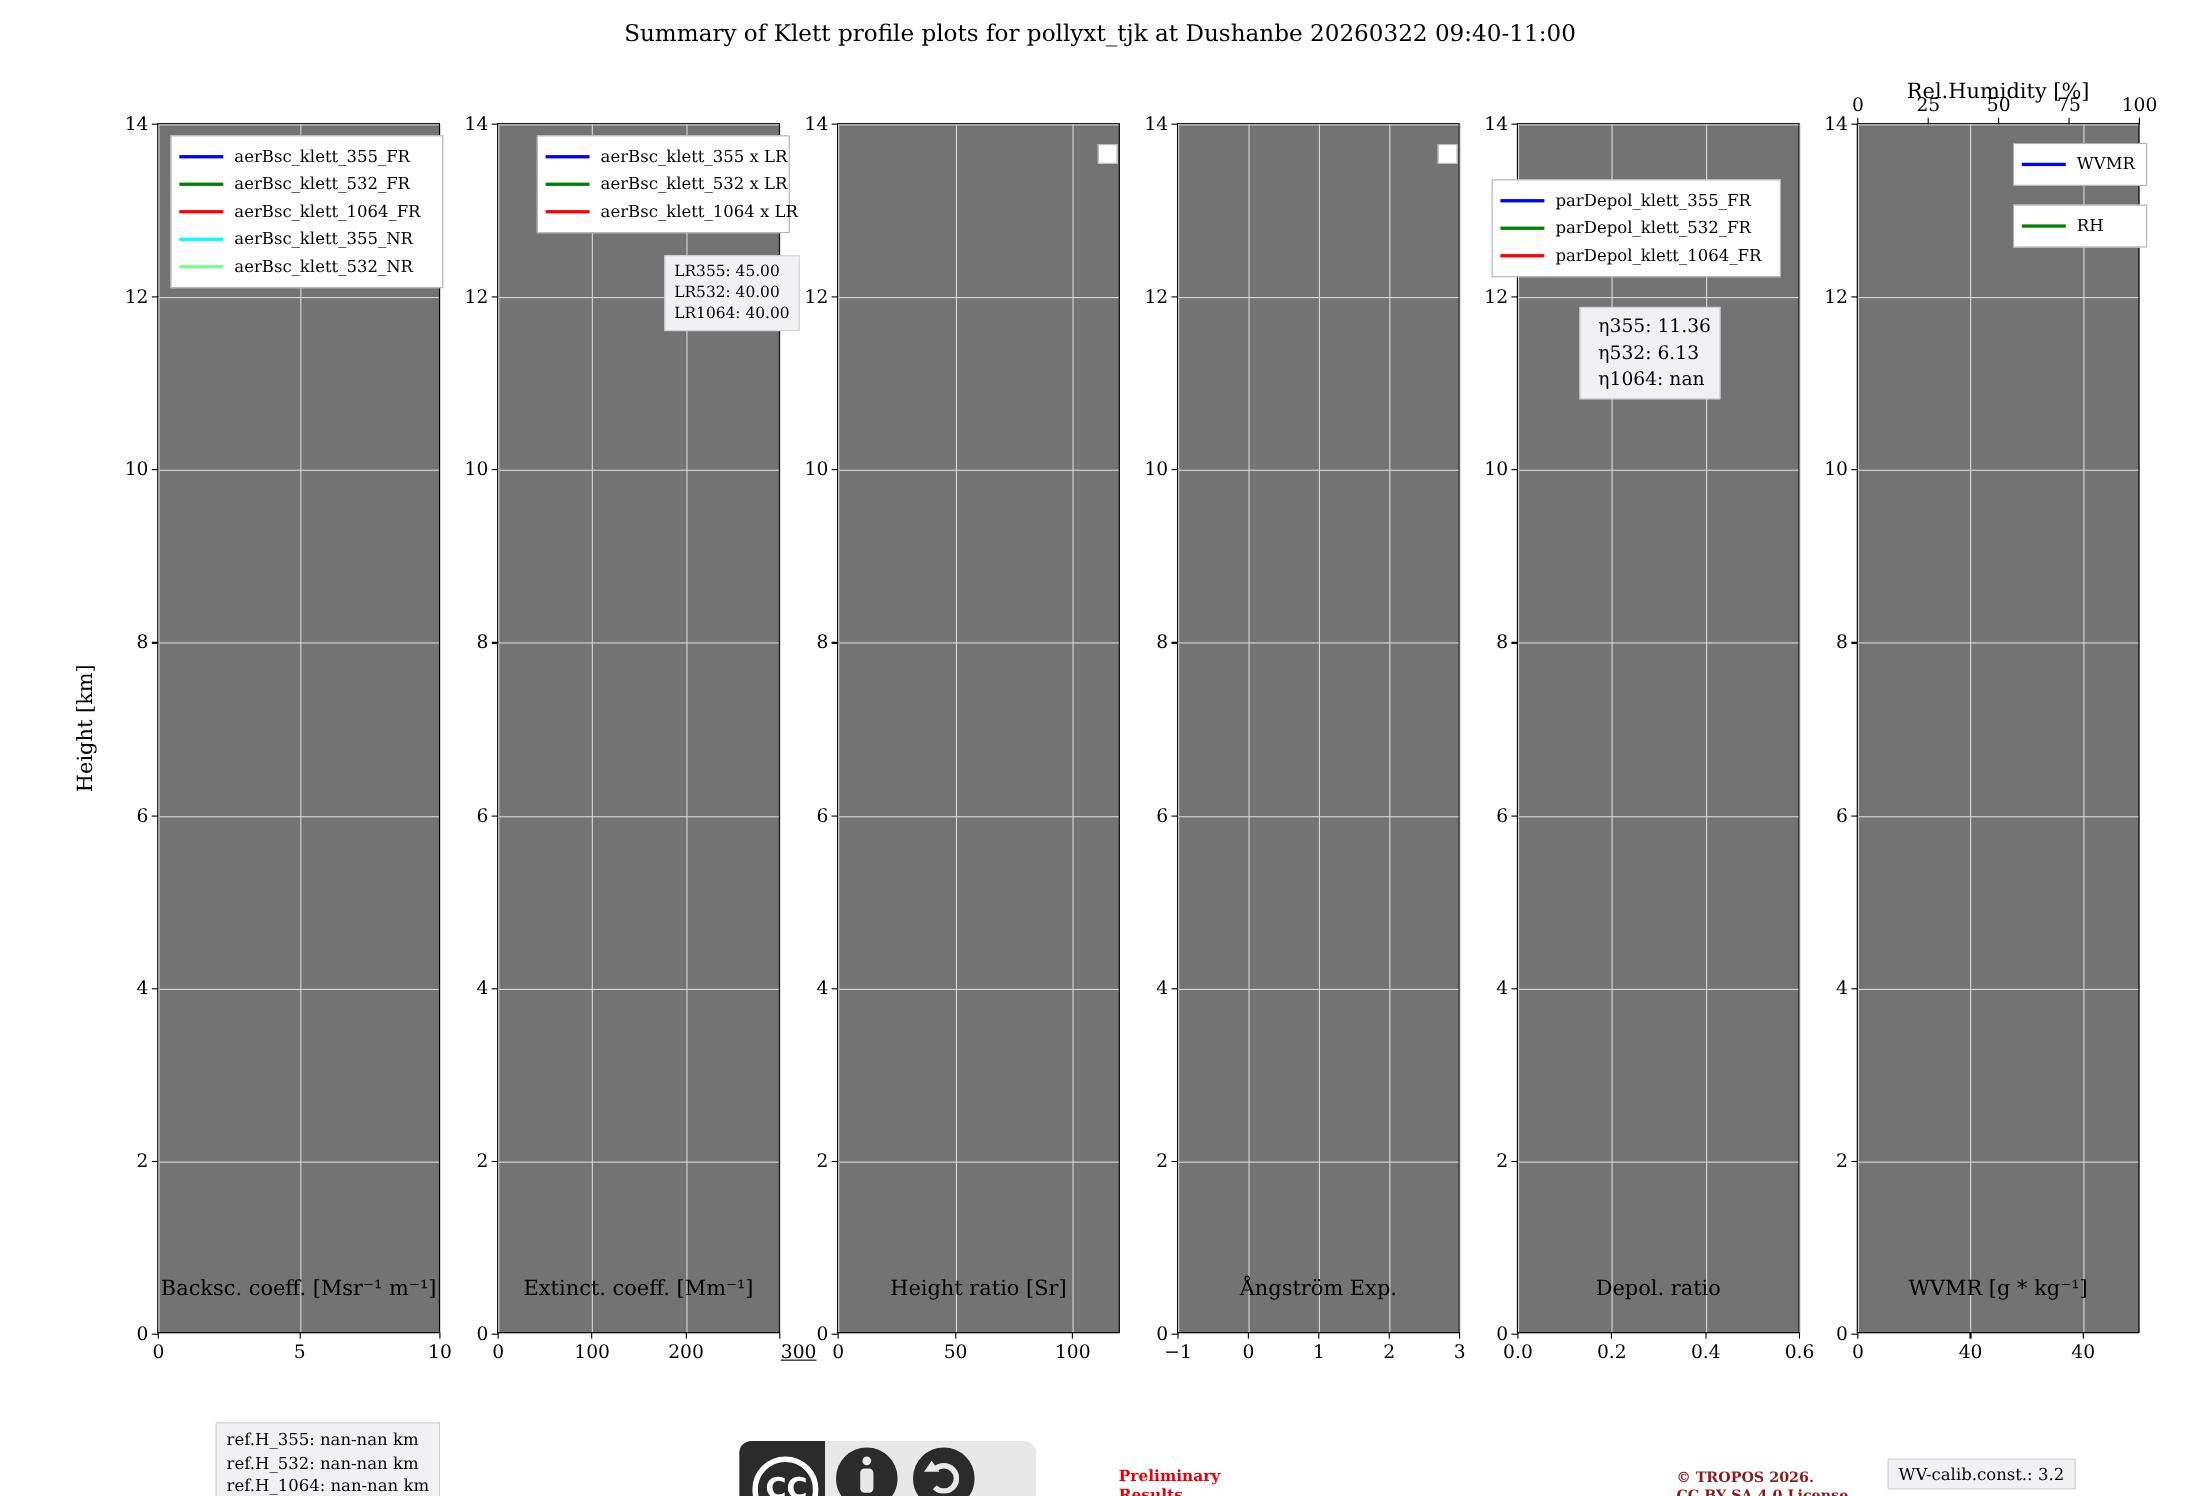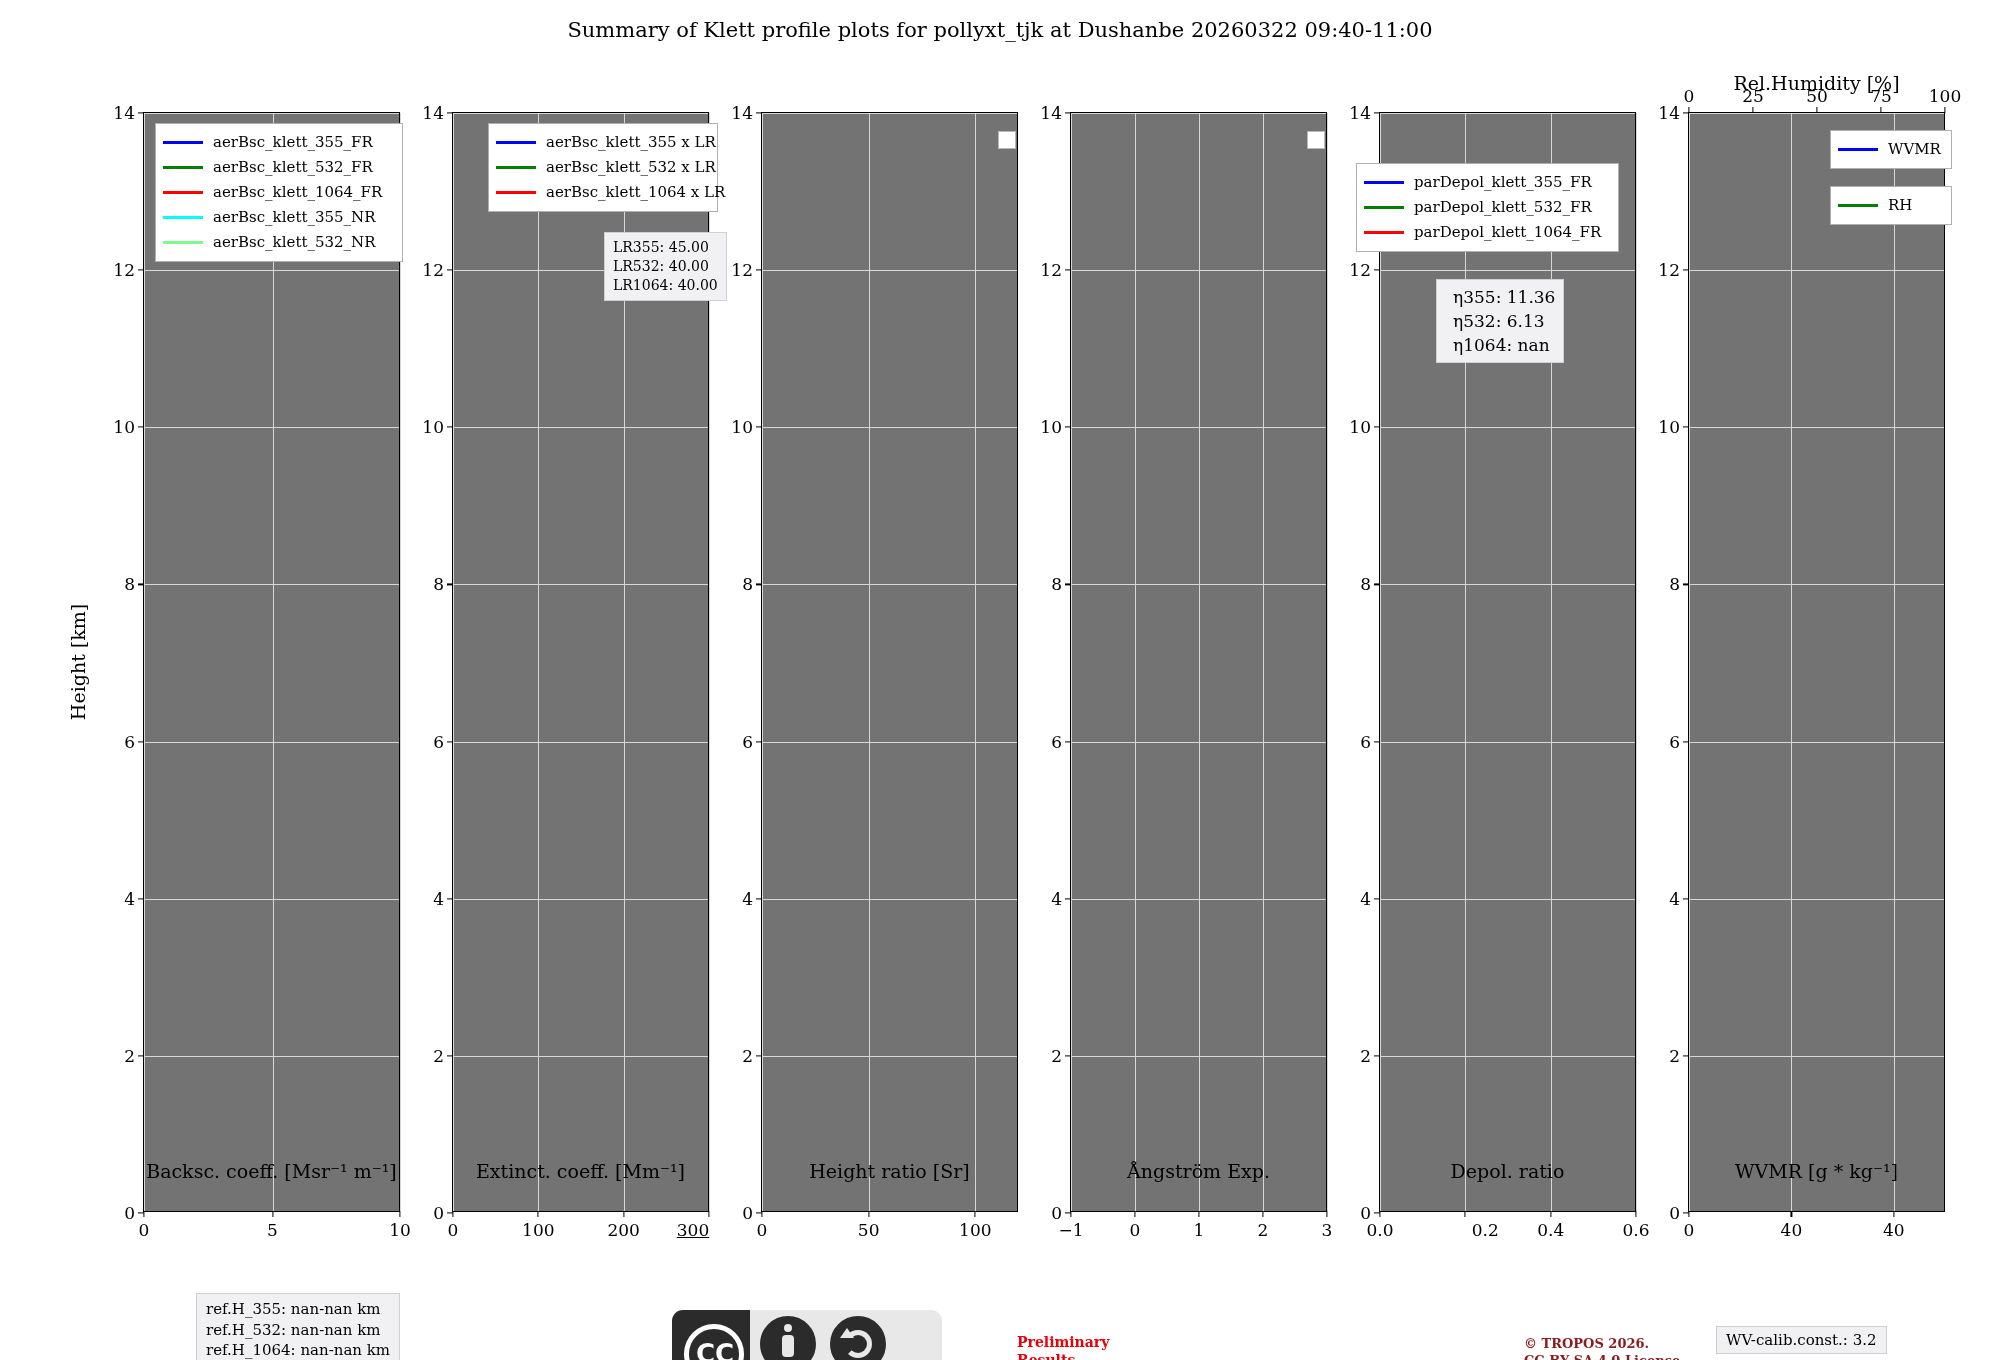--- a/index.html
+++ b/index.html
@@ -289,21 +289,21 @@
   <div class="ytick-mark" style="top:942.86px;"></div>
   <div class="ytick-mark" style="top:1100px;"></div>
 
   <div class="xtick-mark" style="left:0px;"></div>
   <div class="xtick-mark" style="left:85.3px;"></div>
   <div class="xtick-mark" style="left:170.7px;"></div>
   <div class="xtick-mark" style="left:256px;"></div>
   <div class="xtick-label" style="left:0px;">0</div>
   <div class="xtick-label" style="left:85.3px;">100</div>
   <div class="xtick-label" style="left:170.7px;">200</div>
-  <div class="xtick-label" style="left:240px;text-decoration:underline;">300</div>
+  <div class="xtick-label" style="left:273px;text-decoration:underline;">300</div>
 </div>
 
 <div class="legend" style="left:488px;top:123px;width:212px;">
   <div class="legend-row">
       <span class="legend-swatch" style="background:#0000ff;"></span>
       <span>aerBsc_klett_355 x LR</span>
     </div>
   <div class="legend-row">
       <span class="legend-swatch" style="background:#008000;"></span>
       <span>aerBsc_klett_532 x LR</span>
@@ -436,21 +436,21 @@
   <div class="ytick-mark" style="top:628.57px;"></div>
   <div class="ytick-mark" style="top:785.71px;"></div>
   <div class="ytick-mark" style="top:942.86px;"></div>
   <div class="ytick-mark" style="top:1100px;"></div>
 
   <div class="xtick-mark" style="left:0px;"></div>
   <div class="xtick-mark" style="left:85.3px;"></div>
   <div class="xtick-mark" style="left:170.7px;"></div>
   <div class="xtick-mark" style="left:256px;"></div>
   <div class="xtick-label" style="left:0px;">0.0</div>
-  <div class="xtick-label" style="left:85.3px;margin-left:20px;">0.2</div>
+  <div class="xtick-label" style="left:85.3px;">0.2</div>
   <div class="xtick-label" style="left:170.7px;">0.4</div>
   <div class="xtick-label" style="left:256px;">0.6</div>
 </div>
 
 <div class="legend" style="left:1356px;top:123px;width:245px;margin-top:40px;">
   <div class="legend-row">
       <span class="legend-swatch" style="background:#0000ff;"></span>
       <span>parDepol_klett_355_FR</span>
     </div>
   <div class="legend-row">

